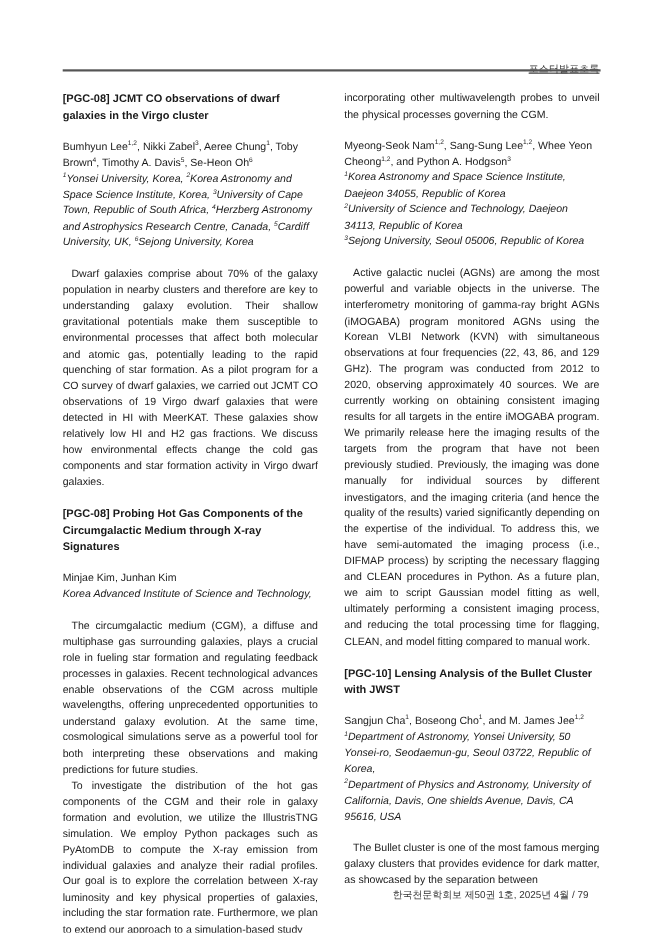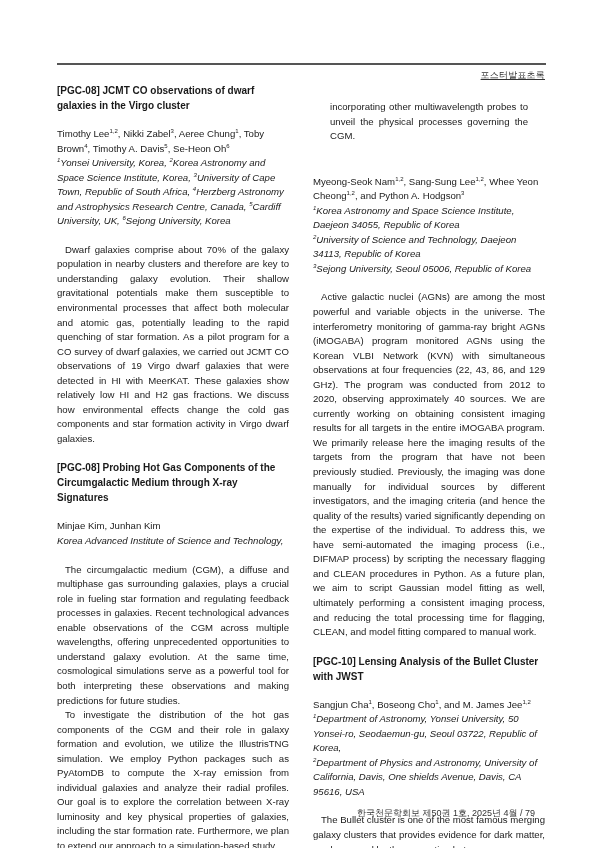--- a/index.html
+++ b/index.html
@@ -1,43 +1,43 @@
 <!DOCTYPE html>
 <html><head>
 <meta charset="utf-8">
 <style>
   html, body { margin:0; padding:0; background:#ffffff; }
   body { width:600px; height:848px; position:relative; overflow:hidden;
          font-family:"Liberation Sans", sans-serif; color:#1a1a1a; }
-  .header-label { position:absolute; right:55px; top:57px; font-size:9px; color:#333;
+  .header-label { position:absolute; right:55px; top:44px; font-size:9px; color:#333;
                   text-decoration:underline; letter-spacing:0.2px;margin-top:12px; }
   .header-rule { position:absolute; left:57px; width:489px; top:63px; height:1.5px; background:#555; }
   .col { position:absolute; top:83px; width:232px; font-size:9.6px; line-height:14.55px; }
   .col-left { left:57px; }
   .col-right { left:313px; }
   .title { font-weight:bold; font-size:10px; line-height:15px; margin:0 0 14px 0; }
   .authors { margin:0; }
   .authors sup, .aff sup { font-size:6px; vertical-align:4px; line-height:0; }
   .aff { font-style:italic; margin:0; }
   .body-p { text-align:justify; text-indent:8px; margin:0; }
   .gap { height:14px; }
-  .cont { text-align:justify; margin:17px; }
+  .cont { text-align:justify; margin:0; }
   .footer { position:absolute; right:65px; top:807px; font-size:9px; color:#333; }
 </style>
 </head>
 <body>
 
 <div class="header-label">포스터발표초록</div>
 <div class="header-rule"></div>
 
 <div class="col col-left">
   <section>
     <p class="title">[PGC-08] JCMT CO observations of dwarf galaxies in the Virgo cluster</p>
     <p class="authors">
-      <span>Timothy Lee</span><sup>1,2</sup>,
+      <span>Bumhyun Lee</span><sup>1,2</sup>,
       <span>Nikki Zabel</span><sup>3</sup>,
       <span>Aeree Chung</span><sup>1</sup>,
       <span>Toby Brown</span><sup>4</sup>,
       <span>Timothy A. Davis</span><sup>5</sup>,
       <span>Se-Heon Oh</span><sup>6</sup>
     </p>
     <p class="aff"><sup>1</sup><span>Yonsei University, Korea, </span><sup>2</sup><span>Korea Astronomy and Space Science Institute, Korea, </span><sup>3</sup><span>University of Cape Town, Republic of South Africa, </span><sup>4</sup><span>Herzberg Astronomy and Astrophysics Research Centre, Canada, </span><sup>5</sup><span>Cardiff University, UK, </span><sup>6</sup><span>Sejong University, Korea</span></p>
     <div class="gap"></div>
     <p class="body-p">Dwarf galaxies comprise about 70% of the galaxy population in nearby clusters and therefore are key to understanding galaxy evolution. Their shallow gravitational potentials make them susceptible to environmental processes that affect both molecular and atomic gas, potentially leading to the rapid quenching of star formation. As a pilot program for a CO survey of dwarf galaxies, we carried out JCMT CO observations of 19 Virgo dwarf galaxies that were detected in HI with MeerKAT. These galaxies show relatively low HI and H2 gas fractions. We discuss how environmental effects change the cold gas components and star formation activity in Virgo dwarf galaxies.</p>
   </section>

